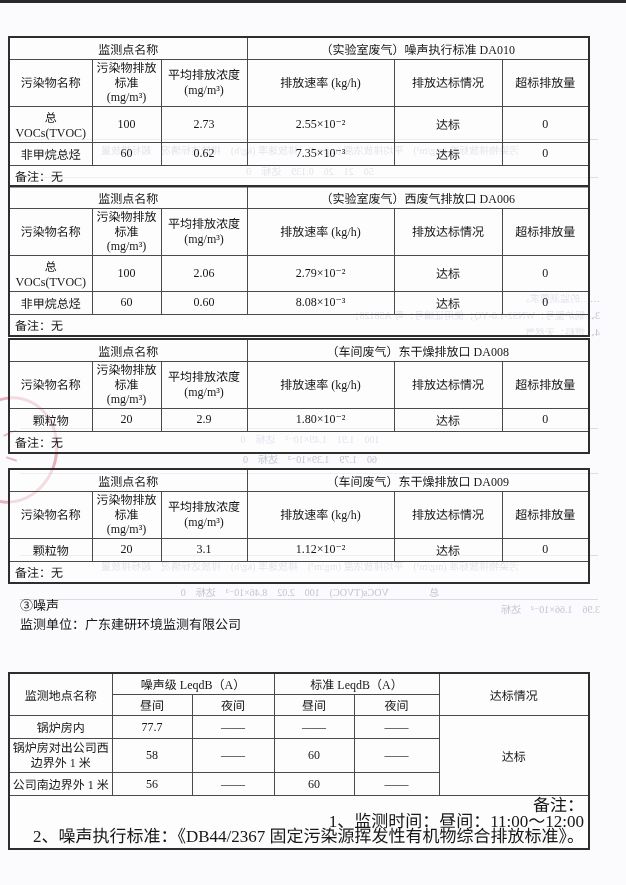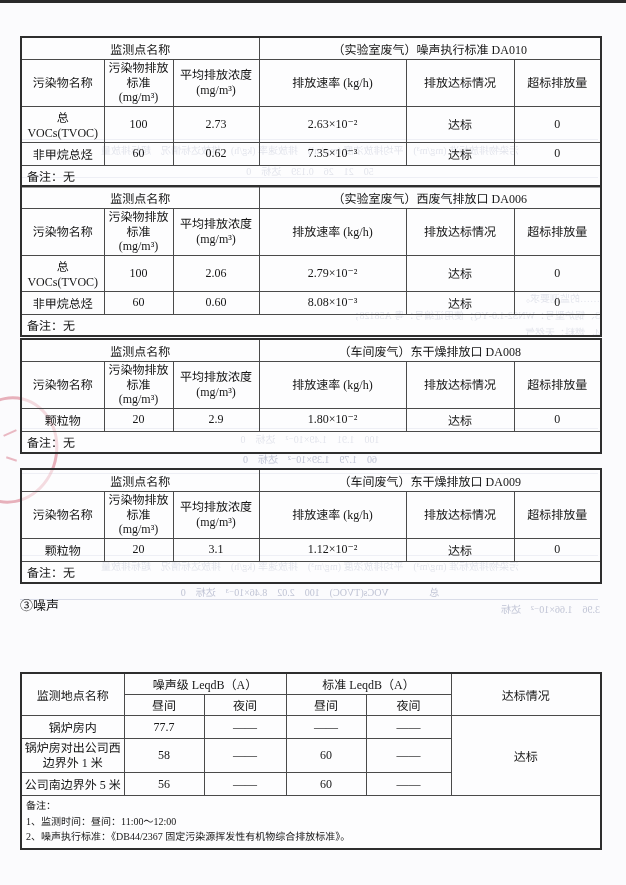--- a/index.html
+++ b/index.html
@@ -3,32 +3,32 @@
 <meta charset="utf-8">
 <style>
   html,body{margin:0;padding:0;background:#e8e8ea;}
   .page{
     position:relative;width:626px;height:885px;margin:0 auto;
     background:#fbfbfd;overflow:hidden;
     font-family:"Liberation Serif","DejaVu Serif",serif;color:#161616;
   }
   .scan-top{position:absolute;top:0;left:0;width:626px;height:3px;background:#2a2a2a;}
   table{border-collapse:collapse;table-layout:fixed;}
-  .etable,.ntable{position:absolute;left:20px;width:580px;border:2px solid #2e2e2e;font-size:12px;background:rgba(255,255,255,.55);}
+  .etable,.ntable{position:absolute;left:8px;width:580px;border:2px solid #2e2e2e;font-size:12px;background:rgba(255,255,255,.55);}
   .etable td,.ntable td{border:1px solid #4a4a4a;text-align:center;vertical-align:middle;padding:1px 2px;overflow:hidden;}
   .h1 td{height:19px;}
   .h2 td{height:34px;line-height:1.22;}
   .dr td{height:20px;}
   .rm td{height:16px;text-align:left;padding-left:5px;}
   .ntable .nh1 td{height:17px;}
   .ntable .nh2 td{height:17px;font-family:Liberation Mono, monospace;}
   .ntable .nr1 td{height:20px;}
   .ntable .nr2 td{height:31px;line-height:1.2;}
   .ntable .nr3 td{height:20px;}
-  .nrm td{text-align:left;padding:2px 4px 3px;font-size:10px;}
+  .nrm td{text-align:right;padding:2px 4px 3px;font-size:17px;}
   .nrm div{line-height:15.5px;}
   .noise-info{position:absolute;left:20px;top:597px;font-size:13px;line-height:18.5px;}
   .noise-info div{white-space:nowrap;}
   .bleed{position:absolute;transform:scaleX(-1);color:#c0c4d5;font-size:10px;white-space:nowrap;overflow:hidden;width:580px;left:20px;}
   .bleed.center{text-align:center;}
   .bleed.sp{word-spacing:38px;}
   .bleed-box{position:absolute;left:20px;width:578px;border-top:1px solid rgba(176,181,206,.45);border-bottom:1px solid rgba(176,181,206,.45);}
   .stamp{position:absolute;left:-38px;top:396px;width:90px;height:102px;
     border:3px solid rgba(196,44,70,.36);border-radius:50%;transform:rotate(14deg);}
   .stamp-line{position:absolute;background:rgba(196,44,70,.32);}
@@ -76,21 +76,21 @@
         <td>污染物排放标准 (mg/m³)</td>
         <td>平均排放浓度 (mg/m³)</td>
         <td>排放速率 (kg/h)</td>
         <td>排放达标情况</td>
         <td>超标排放量</td>
       </tr>
       <tr class="dr">
         <td>总 VOCs(TVOC)</td>
         <td>100</td>
         <td>2.73</td>
-        <td>2.63×10⁻²</td>
+        <td>2.55×10⁻²</td>
         <td>达标</td>
         <td>0</td>
       </tr>
       <tr class="dr">
         <td>非甲烷总烃</td>
         <td>60</td>
         <td>0.62</td>
         <td>7.35×10⁻³</td>
         <td>达标</td>
         <td>0</td>
@@ -212,20 +212,21 @@
         <td>0</td>
       </tr>
       <tr class="rm">
           <td colspan="6">备注：无</td>
         </tr>
     </tbody>
   </table>
 
   <div class="noise-info">
     <div>③噪声</div>
+    <div>监测单位：广东建研环境监测有限公司</div>
   </div>
 
   <table class="ntable" style="top:672px;">
     <colgroup>
         <col style="width:103px">
         <col style="width:80px">
         <col style="width:82px">
         <col style="width:80px">
         <col style="width:85px">
         <col style="width:150px">
@@ -252,21 +253,21 @@
         <td rowspan="3">达标</td>
       </tr>
       <tr class="nr2">
         <td>锅炉房对出公司西边界外 1 米</td>
         <td>58</td>
         <td>——</td>
         <td>60</td>
         <td>——</td>
       </tr>
       <tr class="nr3">
-        <td>公司南边界外 5 米</td>
+        <td>公司南边界外 1 米</td>
         <td>56</td>
         <td>——</td>
         <td>60</td>
         <td>——</td>
       </tr>
       <tr class="nrm">
         <td colspan="6">
           <div>备注：</div>
           <div>1、监测时间：昼间：11:00～12:00</div>
           <div>2、噪声执行标准：《DB44/2367 固定污染源挥发性有机物综合排放标准》。</div>

